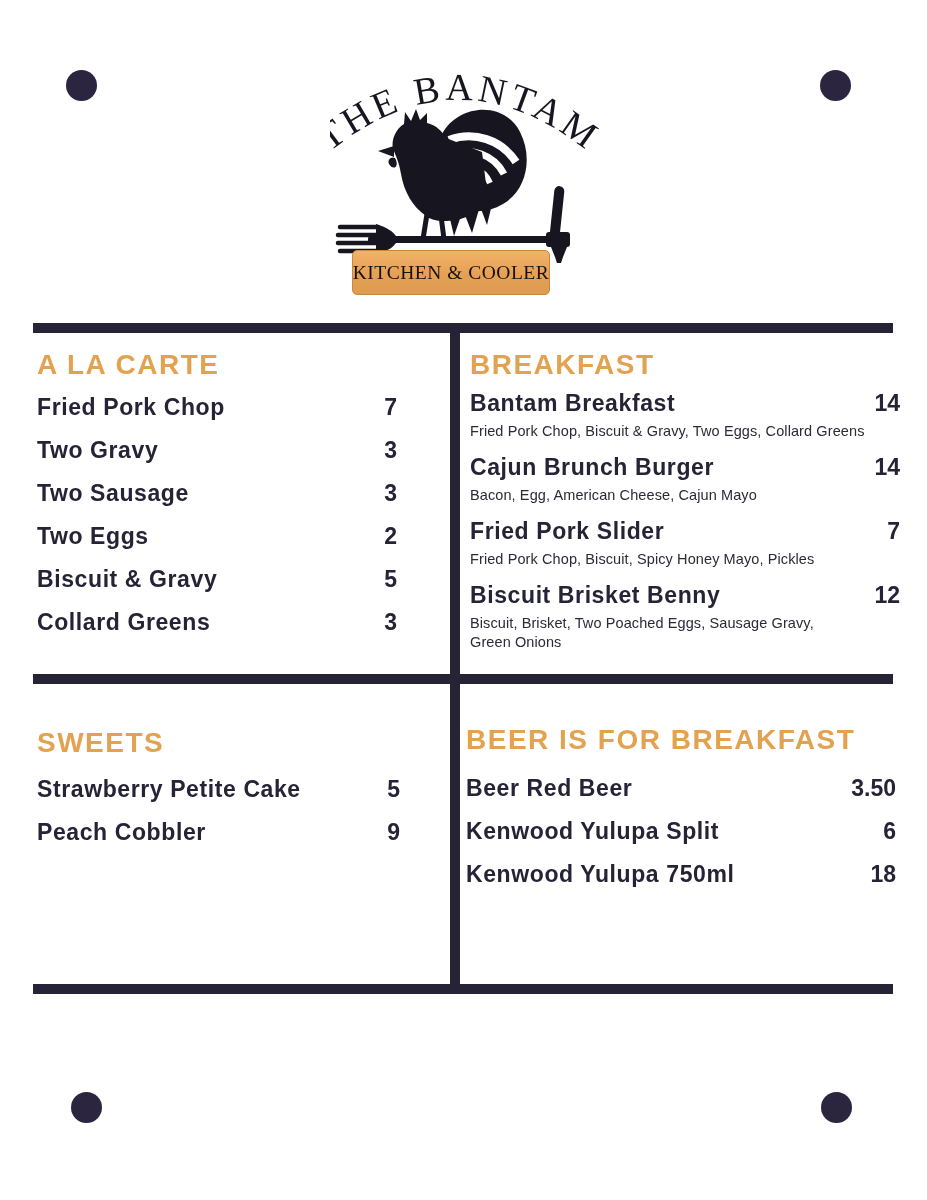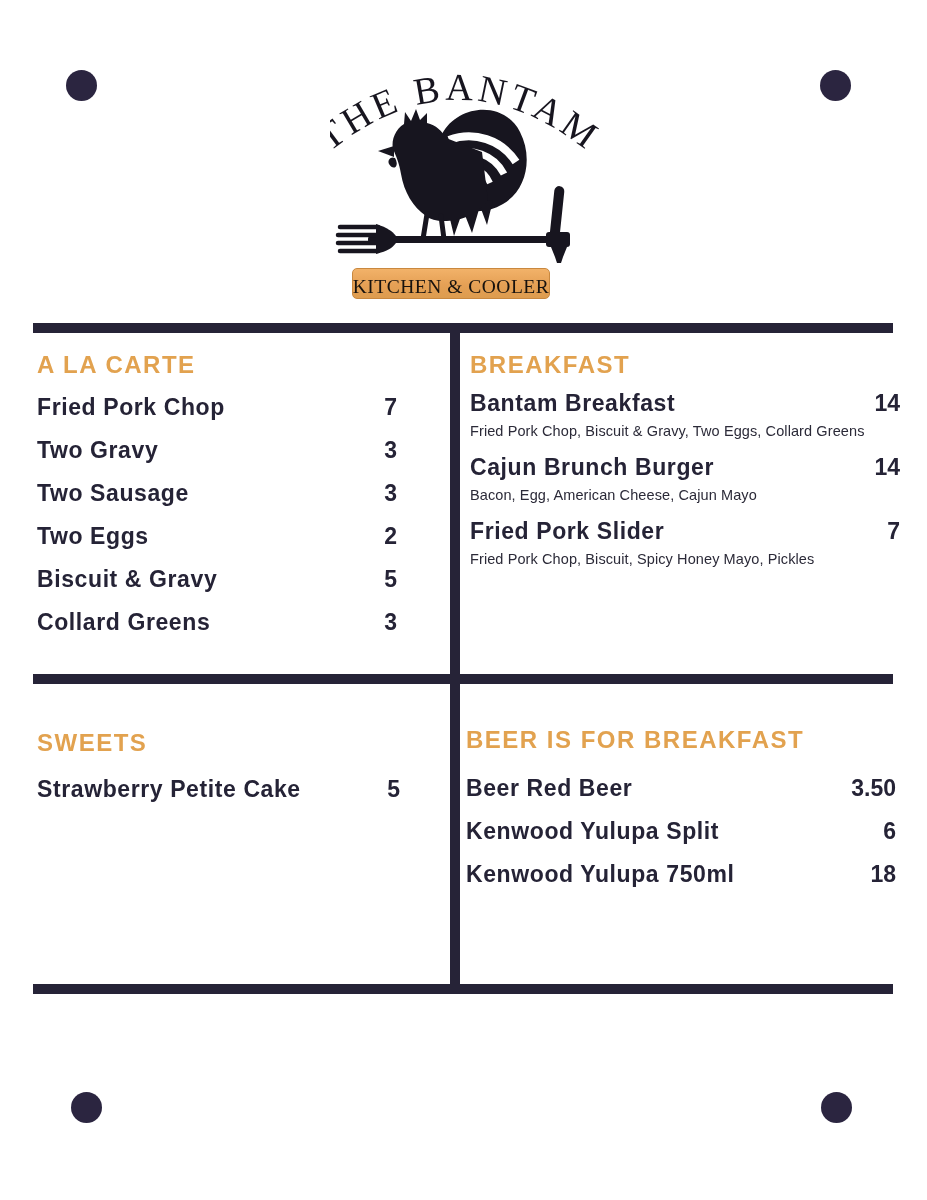--- a/index.html
+++ b/index.html
@@ -15,34 +15,34 @@
   
   .bar{position:absolute;background:#262337;}
   .bar.h{left:33px;width:860px;height:10px;}
   .bar.h.top{top:323px;} .bar.h.mid{top:674px;} .bar.h.bot{top:984px;}
   .bar.v{left:450px;top:323px;width:10px;height:671px;}
 
   
   .logo-svg{position:absolute;left:330px;top:52px;width:270px;height:212px;}
   .arc-text{font-family:"Liberation Serif","DejaVu Serif",serif;font-size:38px;
             letter-spacing:4px;fill:#17151f;}
-  .banner{position:absolute;left:352px;top:268px;width:198px;height:31px;
+  .banner{position:absolute;left:352px;top:250px;width:198px;height:45px;
           background:linear-gradient(180deg,#f2b269 0%,#e5a055 55%,#dd9c4f 100%);
           border:1px solid #c9883f;border-radius:5px;box-sizing:border-box;
-          display:flex;align-items:flex-end;justify-content:center;}
+          display:flex;align-items:center;justify-content:center;}
   .banner span{font-family:"Liberation Serif","DejaVu Serif",serif;font-size:19.5px;
           letter-spacing:0.5px;color:#17120e;white-space:nowrap;}
 
   
   .menu-sec{position:absolute;color:#232330;}
   #sec-0{left:37px;top:350px;width:360px;}
   #sec-1{left:470px;top:350px;width:430px;}
   #sec-2{left:37px;top:728px;width:363px;}
   #sec-3{left:454px;top:725px;width:430px;margin-left:12px;}
-  .sec-title{margin:0 0 14px 0;font-size:24px;line-height:30px;font-weight:700;
+  .sec-title{margin:0 0 14px 0;font-size:28px;line-height:30px;font-weight:700;
              letter-spacing:1.5px;color:#e2a24f;}
   #sec-1 .sec-title{margin-bottom:10px;}
   #sec-2 .sec-title{margin-bottom:18px;}
   #sec-3 .sec-title{margin-bottom:20px;}
   .row{display:flex;justify-content:space-between;align-items:baseline;
        line-height:27px;margin-bottom:16px;}
   .blk{margin-bottom:13px;}
   .blk .row{margin-bottom:0;}
   .nm{font-size:23px;font-weight:700;letter-spacing:0.6px;color:#252336;white-space:nowrap;}
   .pr{font-size:23px;font-weight:700;color:#252336;margin-left:12px;}
@@ -154,28 +154,40 @@
       </div>
       <div class="desc">Bacon, Egg, American Cheese, Cajun Mayo</div>
     </div>
     <div class="blk">
       <div class="row">
         <span class="nm">Fried Pork Slider</span>
         <span class="pr">7</span>
       </div>
       <div class="desc">Fried Pork Chop, Biscuit, Spicy Honey Mayo, Pickles</div>
     </div>
+    <div class="blk">
+      <div class="row">
+        <span class="nm">Biscuit Brisket Benny</span>
+        <span class="pr">12</span>
+      </div>
+      <div class="desc">Biscuit, Brisket, Two Poached Eggs, Sausage Gravy,
+Green Onions</div>
+    </div>
   </section>
 
   <section class="menu-sec" id="sec-2">
     <h2 class="sec-title">SWEETS</h2>
     <div class="row">
       <span class="nm">Strawberry Petite Cake</span>
       <span class="pr">5</span>
     </div>
+    <div class="row">
+      <span class="nm">Peach Cobbler</span>
+      <span class="pr">9</span>
+    </div>
   </section>
 
   <section class="menu-sec" id="sec-3">
     <h2 class="sec-title">BEER IS FOR BREAKFAST</h2>
     <div class="row">
       <span class="nm">Beer Red Beer</span>
       <span class="pr">3.50</span>
     </div>
     <div class="row">
       <span class="nm">Kenwood Yulupa Split</span>

